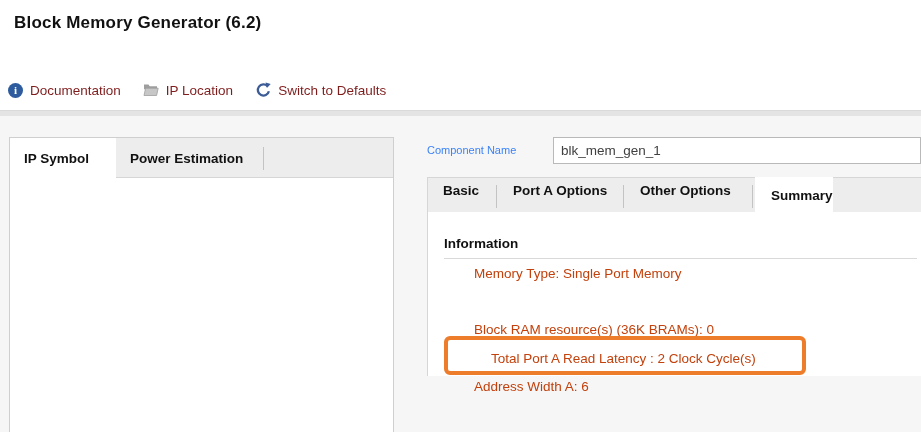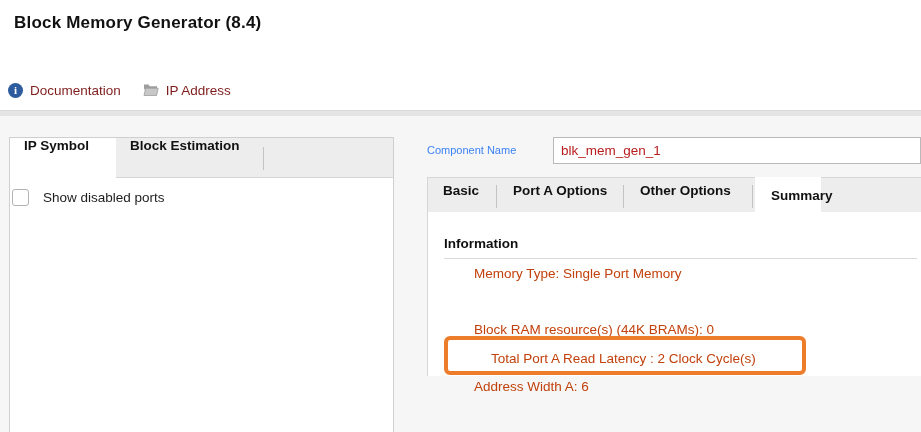--- a/index.html
+++ b/index.html
@@ -51,21 +51,21 @@
     position: absolute; left: 9px; top: 137px; width: 385px; height: 295px;
     background: #ffffff;
     border: 1px solid #cfcfcf; border-bottom: none;
   }
   .left-tabstrip {
     position: absolute; left: 0; top: 0; width: 100%; height: 40px;
     background: #ededed; border-bottom: 1px solid #d6d6d6;
   }
   .ltab {
     position: absolute; top: 0; height: 40px;
-    display: flex; align-items: flex-start;
+    display: flex; align-items: center;
     font-size: 13.5px; font-weight: bold; color: #111;
     padding: 0 14px; cursor: pointer; white-space: nowrap;
   }
   .ltab.active { background: #ffffff; height: 41px; z-index: 2; }
   .vsep { position: absolute; top: 9px; width: 1px; height: 23px; background: #c3c3c3; }
 
   .checkbox-row {
     position: absolute; left: 2px; top: 49px; height: 20px;
     display: flex; align-items: center; gap: 14px;
     font-size: 13.5px;
@@ -78,21 +78,21 @@
 
   
   .comp-name-label {
     position: absolute; left: 427px; top: 144px;
     font-size: 11px; color: #3b82f6; white-space: nowrap;
   }
   .comp-name-input {
     position: absolute; left: 553px; top: 137px; width: 368px; height: 27px;
     border: 1px solid #b9b9b9; background: #fff;
     font-family: "Liberation Sans", sans-serif;
-    font-size: 13.5px; color: #b91c1c; padding: 0 7px;
+    font-size: 13.5px; color: #404040; padding: 0 7px;
     outline: none;
   }
 
   .right-tabstrip {
     position: absolute; left: 427px; top: 177px; width: 494px; height: 36px;
     background: #ededed;
     border: 1px solid #d6d6d6; border-right: none; border-bottom: 1px solid #d6d6d6;
   }
   .rtab {
     position: absolute; top: 0; height: 26px;
@@ -128,83 +128,88 @@
     position: absolute; left: 16px; top: 124px; width: 362px; height: 39px;
     border: 4px solid #ed7d2b; border-radius: 6px;
     pointer-events: none;
   }
 </style>
 </head>
 <body>
 
 <div class="canvas">
 
-  <div class="dlg-title">Block Memory Generator (8.4)</div>
+  <div class="dlg-title">Block Memory Generator (6.2)</div>
 
   <div class="toolbar">
     <div class="tb-item">
       <span class="info-icon">i</span>
       <span class="lbl">Documentation</span>
     </div>
     <div class="tb-item">
       <span style="display:flex;">
         <svg width="16" height="14" viewBox="0 0 16 14">
           <path d="M1 1.5 h4.5 l1.2 1.8 H14 v3 H1 z" fill="#9e9e9e"></path>
           <path d="M2.6 5.2 h12.6 l-1.6 7.3 H1 z" fill="#c7c7c7" stroke="#9e9e9e" stroke-width="0.8"></path>
         </svg>
       </span>
-      <span class="lbl">IP Address</span>
+      <span class="lbl">IP Location</span>
+    </div>
+    <div class="tb-item">
+      <span style="display:flex;">
+        <svg width="16" height="16" viewBox="0 0 16 16">
+          <path d="M12.6 4.2 A 5.6 5.6 0 1 0 13.9 9.3" fill="none" stroke="#3d5c97" stroke-width="2.3"></path>
+          <polygon points="10.6,0.6 15.7,1.9 11.9,5.9" fill="#3d5c97"></polygon>
+        </svg>
+      </span>
+      <span class="lbl">Switch to Defaults</span>
     </div>
   </div>
 
   <div class="divider-band"></div>
   <div class="body-bg"></div>
 
   <div class="left-panel">
     <div class="left-tabstrip">
       <div class="vsep" style="left: 253px;"></div>
     </div>
     <div class="ltab active" style="left: 0; width: 106px;">
       <span>IP Symbol</span>
     </div>
     <div class="ltab" style="left: 106px;">
-      <span>Block Estimation</span>
-    </div>
-    <div class="checkbox-row">
-      <div class="checkbox"></div>
-      <span>Show disabled ports</span>
+      <span>Power Estimation</span>
     </div>
   </div>
 
   <div class="comp-name-label">Component Name</div>
   <input class="comp-name-input" type="text" value="blk_mem_gen_1" style="">
 
   <div class="right-tabstrip">
     <div class="vsep" style="left: 68px; top: 7px;"></div>
     <div class="vsep" style="left: 195px; top: 7px;"></div>
     <div class="vsep" style="left: 324px; top: 7px;"></div>
   </div>
   <div class="rtab" style="left: 427px;">
     <span>Basic</span>
   </div>
   <div class="rtab" style="left: 624px;">
     <span>Other Options</span>
   </div>
   <div class="rtab" style="left: 497px;">
     <span>Port A Options</span>
   </div>
-  <div class="rtab active" style="left: 755px; width: 66px;">
+  <div class="rtab active" style="left: 755px; width: 78px;">
     <span>Summary</span>
   </div>
   <style>.rtab{top:177px;position:absolute;}</style>
 
   <div class="summary-panel">
     <div class="info-heading">Information</div>
     <div class="info-rule"></div>
 
     <div class="info-line l0">Memory Type: Single Port Memory</div>
-    <div class="info-line l2">Block RAM resource(s) (44K BRAMs): 0</div>
+    <div class="info-line l2">Block RAM resource(s) (36K BRAMs): 0</div>
     <div class="highlight-box"></div>
     <div class="info-line l3">Total Port A Read Latency : 2 Clock Cycle(s)</div>
     <div class="info-line l4">Address Width A: 6</div>
   </div>
 
 </div>
 
 </body></html>

